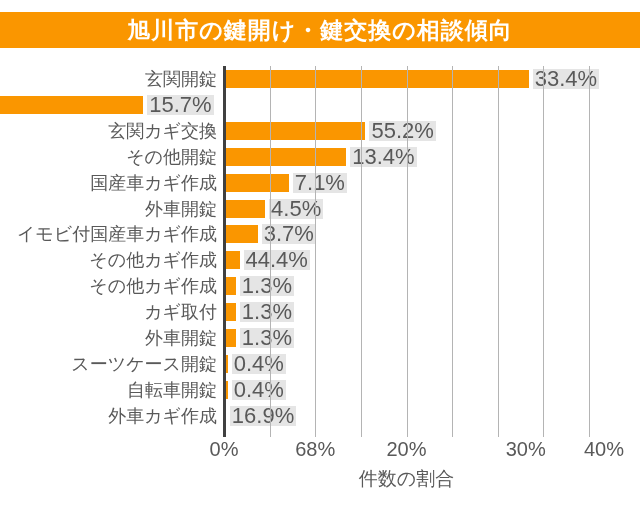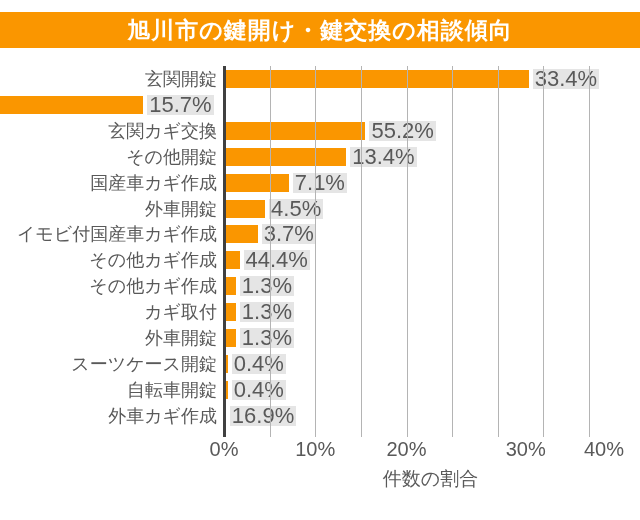--- a/index.html
+++ b/index.html
@@ -50,21 +50,21 @@
   }
   .x-ticks{
     position:absolute;left:0;top:390px;width:640px;height:24px;
   }
   .x-tick-label{
     position:absolute;top:0;transform:translateX(-50%);
     font-size:20px;color:#595959;white-space:nowrap;
   }
   .x-axis-title{
     position:absolute;top:418px;transform:translateX(-50%);
-    font-size:19px;color:#595959;white-space:nowrap;margin-left:24px;
+    font-size:19px;color:#595959;white-space:nowrap;
   }
 </style>
 </head>
 <body>
 
 <div class="banner" style="background: rgb(250, 150, 0);">
   <span class="title">旭川市の鍵開け・鍵交換の相談傾向</span>
 </div>
 
 <div class="chart">
@@ -173,19 +173,19 @@
       <div class="gridline" style="left: 315.25px;"></div>
       <div class="gridline" style="left: 360.875px;"></div>
       <div class="gridline" style="left: 406.5px;"></div>
       <div class="gridline" style="left: 452.125px;"></div>
       <div class="gridline" style="left: 497.75px;"></div>
       <div class="gridline" style="left: 543.375px;"></div>
       <div class="gridline" style="left: 589px;"></div>
     </div>
   <div class="x-ticks">
       <span class="x-tick-label" style="left: 224px;">0%</span>
-      <span class="x-tick-label" style="left: 315.25px;">10%</span>
+      <span class="x-tick-label" style="left: 315.25px;">68%</span>
       <span class="x-tick-label" style="left: 406.5px;">20%</span>
       <span class="x-tick-label" style="left: 497.75px; margin-left: 28px;">30%</span>
       <span class="x-tick-label" style="left: 604px;">40%</span>
     </div>
   <div class="x-axis-title" style="left: 406.5px;">件数の割合</div>
 </div>
 
 </body></html>

